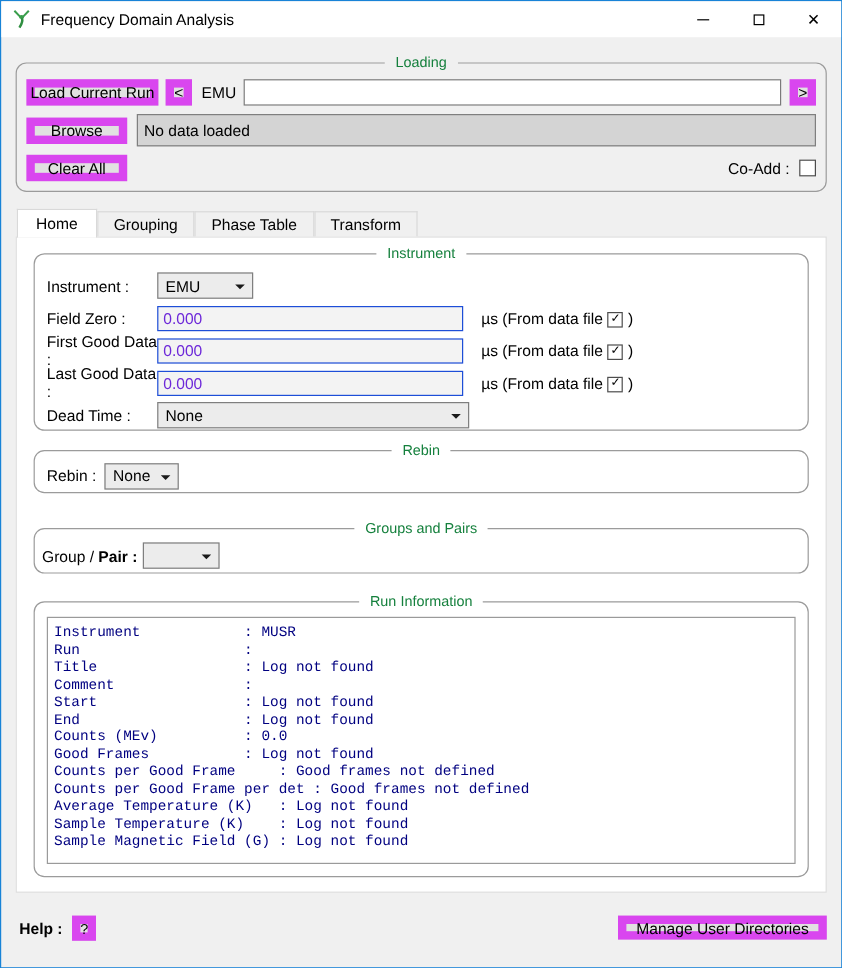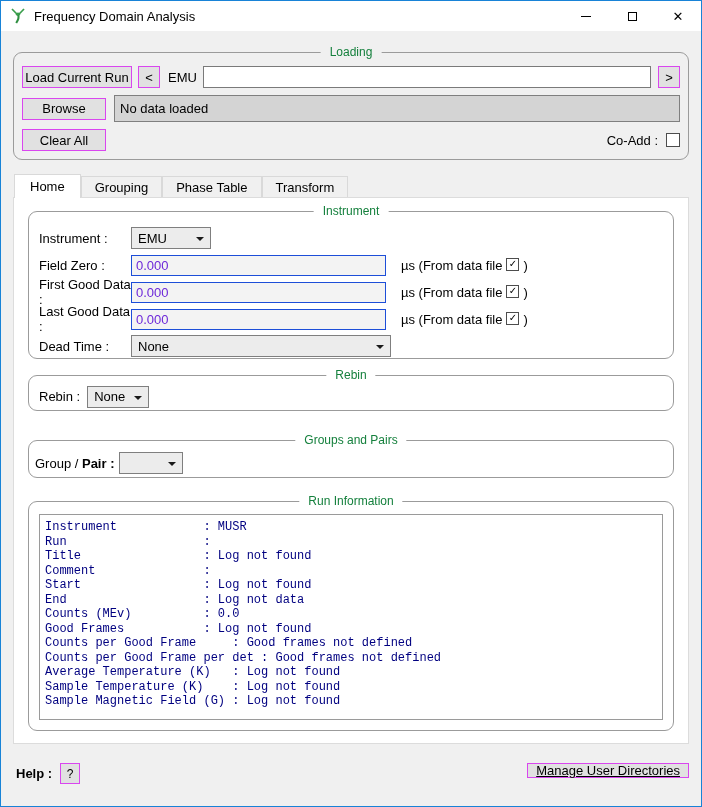--- a/index.html
+++ b/index.html
@@ -29,21 +29,21 @@
   
   .groupbox { position:relative; border:1px solid #9b9b9b; border-radius:9px; }
   .gb-legend {
     position:absolute; top:-8px; left:50%; transform:translateX(-50%);
     padding:0 9px; font-size:12px; color:#15803d; white-space:nowrap;
   }
   .bg-gray .gb-legend, .gb-legend.on-gray { background:#f0f0f0; }
   .gb-legend.on-white { background:#fff; }
   
   .btn {
-    background:#e1e1e1; border:1px solid #d946ef;
+    background:#e1e1e1; border:7px solid #d946ef;
     height:22px; display:inline-flex; align-items:center; justify-content:center;
     font-size:13px; font-family:inherit; padding:0 8px; white-space:nowrap;
   }
   .combo {
     background:#ececec; border:1px solid #7f7f7f; height:22px;
     display:flex; align-items:center; padding:0 18px 0 6px; position:relative;
     font-size:13px; white-space:nowrap;
   }
   .combo .arrow {
     position:absolute; right:6px; top:9px; width:0; height:0;
@@ -91,21 +91,21 @@
   .tabpane {
     flex:1; margin:0 12px; background:#fff; border:1px solid #dcdcdc;
     padding:13px 14px 0 14px; position:relative; z-index:1;
   }
   
   .inst-box { height:148px; padding:15px 10px 6px 10px; }
   .frow { display:flex; align-items:center; margin-bottom:5px; height:22px; }
   .flabel { flex:0 0 92px; }
   .inst-combo { width:80px; }
   .numfield { width:255px; }
-  .us-suffix { margin-left:15px; display:flex; align-items:flex-start; gap:4px; }
+  .us-suffix { margin-left:15px; display:flex; align-items:flex-end; gap:4px; }
   .deadtime-combo { width:260px; }
   
   .rebin-box { margin-top:16px; height:36px; padding:7px 10px 0 10px; display:flex; align-items:center; }
   .rebin-label { margin-right:7px; }
   .rebin-combo { width:62px; }
   .groups-box { margin-top:29px; height:38px; padding:8px 10px 0 6px; display:flex; align-items:center; }
   .gp-label b { font-weight:bold; }
   .gp-combo { width:64px; margin-left:5px; }
   
   .runinfo-box { margin-top:23px; height:230px; padding:12px 10px 10px 10px; }
@@ -114,21 +114,21 @@
     padding:5px 0 0 5px; overflow:hidden;
   }
   .runinfo-line {
     font-family:"Liberation Mono", monospace;
     font-size:12px; line-height:14.5px; color:#000080; white-space:pre;
   }
   
   .footer { flex:0 0 62px; display:flex; align-items:flex-start; padding:19px 12px 0 15px; }
   .help-label { font-weight:bold; margin-right:8px; line-height:21px; }
   .btn-help { width:20px; height:21px; padding:0; font-size:12px; }
-  .btn-manage { margin-left:auto; height:15px;text-decoration:underline; }
+  .btn-manage { margin-left:auto; height:20px; }
 </style>
 </head>
 <body>
 
 <div class="window">
 
   <div class="titlebar">
     <svg class="title-icon" viewBox="0 0 16 16">
       <path d="M2 1 L7.3 6.5" stroke="#3a9e4c" stroke-width="1.7" fill="none"></path>
       <path d="M14 1 L8.7 6.5" stroke="#3a9e4c" stroke-width="1.7" fill="none"></path>
@@ -242,21 +242,21 @@
     </div>
 
     <div class="groupbox runinfo-box">
       <span class="gb-legend on-white">Run Information</span>
       <div class="runinfo-area">
         <div class="runinfo-line">Instrument            : MUSR</div>
         <div class="runinfo-line">Run                   :</div>
         <div class="runinfo-line">Title                 : Log not found</div>
         <div class="runinfo-line">Comment               :</div>
         <div class="runinfo-line">Start                 : Log not found</div>
-        <div class="runinfo-line">End                   : Log not data</div>
+        <div class="runinfo-line">End                   : Log not found</div>
         <div class="runinfo-line">Counts (MEv)          : 0.0</div>
         <div class="runinfo-line">Good Frames           : Log not found</div>
         <div class="runinfo-line">Counts per Good Frame     : Good frames not defined</div>
         <div class="runinfo-line">Counts per Good Frame per det : Good frames not defined</div>
         <div class="runinfo-line">Average Temperature (K)   : Log not found</div>
         <div class="runinfo-line">Sample Temperature (K)    : Log not found</div>
         <div class="runinfo-line">Sample Magnetic Field (G) : Log not found</div>
       </div>
     </div>
 

